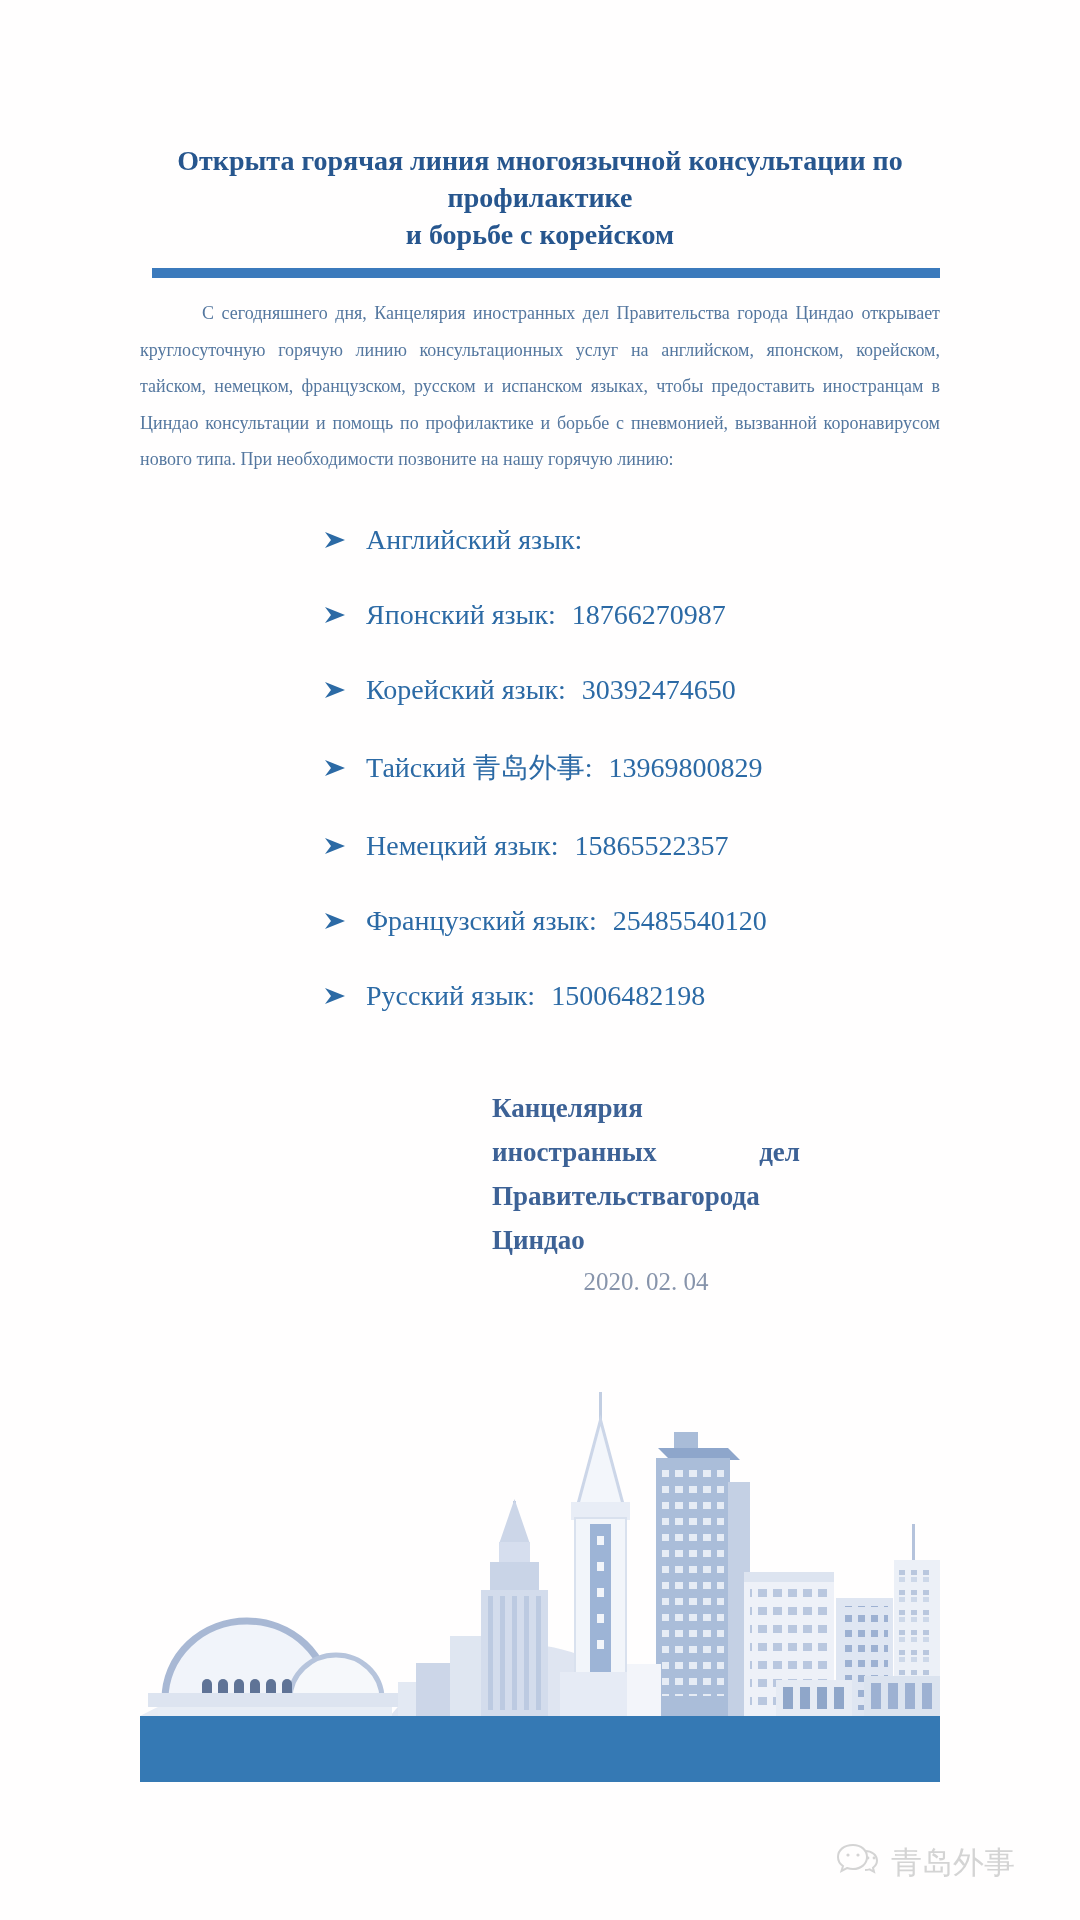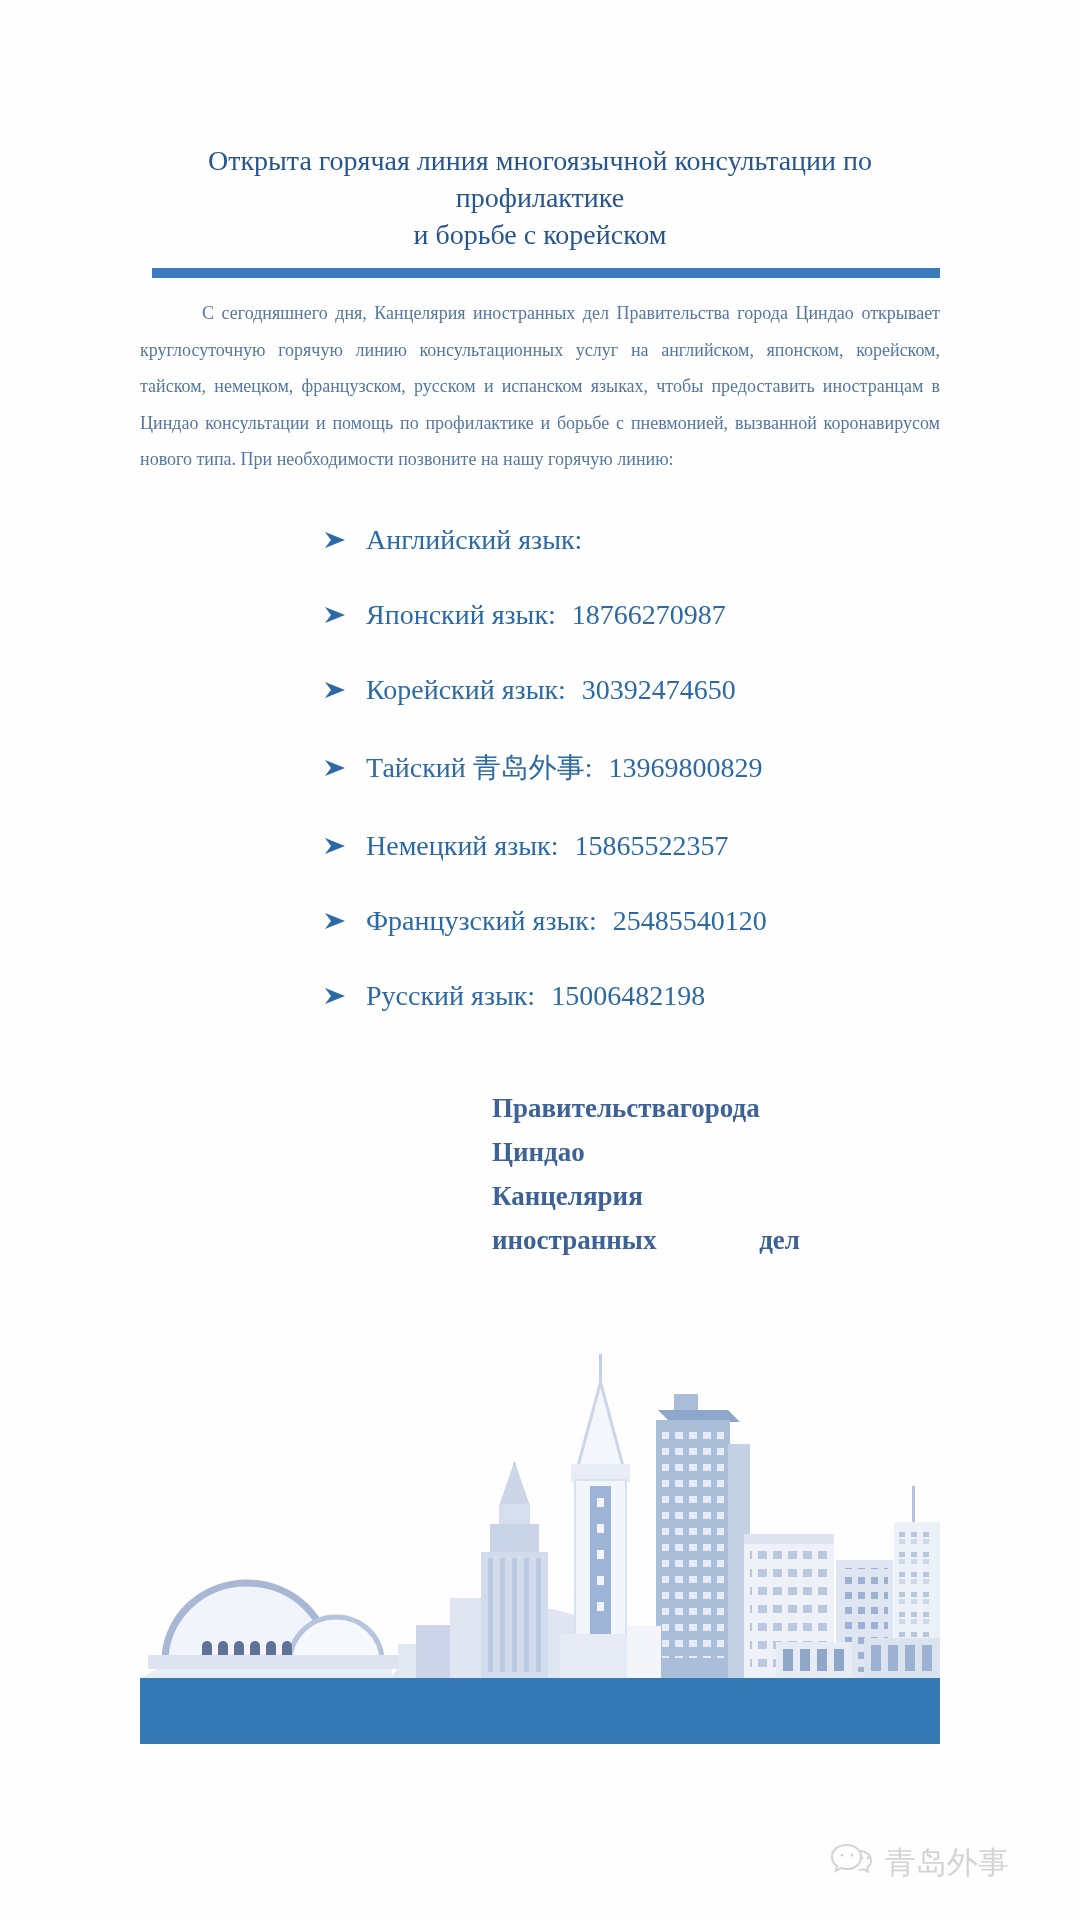--- a/index.html
+++ b/index.html
@@ -3,21 +3,21 @@
 <meta charset="utf-8">
 <style>
   html,body { margin:0; padding:0; }
   body {
     width:1080px; height:1920px; background:#ffffff;
     font-family:"Liberation Serif","DejaVu Serif",serif;
   }
   .page { position:relative; width:1080px; height:1920px; overflow:hidden; background:#fffefe; }
   .content { width:800px; margin:0 auto; padding-top:142px; }
 
-  .title { margin:0; text-align:center; color:#27568e; font-size:28px; line-height:37px; font-weight:normal; }
+  .title { margin:0; text-align:center; color:#27568e; font-size:28px; line-height:37px; font-weight:bold; }
 
   .rule { height:10px; background:#3b7abc; margin:15px 0 0 12px; }
 
   .paragraph {
     margin:17px 0 0 0; color:#54779f; font-size:18px; line-height:36.6px;
     text-align:justify; text-indent:62px;
   }
 
   .hotlines { list-style:none; margin:46px 0 0 0; padding:0 0 0 184px; }
   .hotline-item { display:flex; align-items:center; margin-bottom:43px; color:#2c6aa5; font-weight:normal; font-size:28px; }
@@ -27,21 +27,21 @@
 
   .signature { margin:74px 0 0 352px; width:308px; color:#3d6296; font-weight:bold; font-size:27px; line-height:44px; }
   .sig-just { text-align:justify; text-align-last:justify; }
   .sig-date { text-align:center; color:#8794ab; font-weight:normal; font-size:25px; line-height:36px; margin-top:2px; }
 
   .skyline-wrap { margin-top:86px; width:800px; }
   .skyline { display:block; }
   .bottom-bar { width:800px; height:66px; background:#3579b4; }
 
   .watermark {
-    position:absolute; right:71px; bottom:34px;
+    position:absolute; right:65px; bottom:34px;
     display:flex; align-items:center; gap:10px;
     color:#d4d4d4; font-size:31px;
     font-family:"DejaVu Sans","Liberation Sans",sans-serif;
   }
 </style>
 </head>
 <body>
 
 <div class="page">
   <div class="content">
@@ -114,22 +114,23 @@
             <svg width="22" height="24" viewBox="0 0 22 24">
               <polygon points="1,4 21,12 1,20 7,12" fill="#2c6aa5"></polygon>
             </svg>
           </span>
         <span class="hotline-label">Русский язык:</span>
         <span class="hotline-nums">15006482198</span>
       </li>
     </ul>
 
     <div class="signature">
+      <div class="sig-just">Канцелярия иностранных дел</div>
       <div class="sig-just">Правительствагорода Циндао</div>
-      <div class="sig-just">Канцелярия иностранных дел</div>
+      <div class="sig-date">2020. 02. 04</div>
     </div>
 
     <div class="skyline-wrap">
       <svg class="skyline" width="800" height="330" viewBox="0 0 800 330">
         <defs>
           <pattern id="winA" width="14" height="16" patternUnits="userSpaceOnUse">
             <rect x="3" y="4" width="8" height="7" fill="#e6ecf5"></rect>
           </pattern>
           <pattern id="winB" width="15" height="18" patternUnits="userSpaceOnUse">
             <rect x="3" y="5" width="9" height="8" fill="#b9c7df"></rect>

